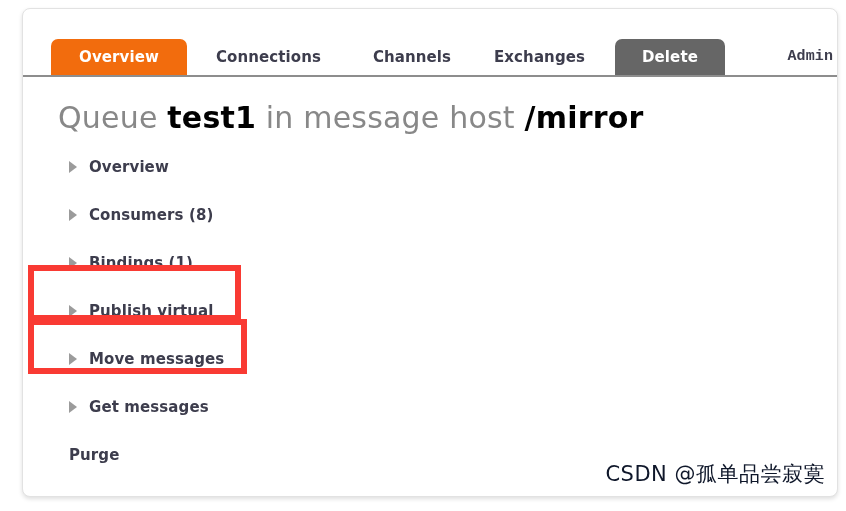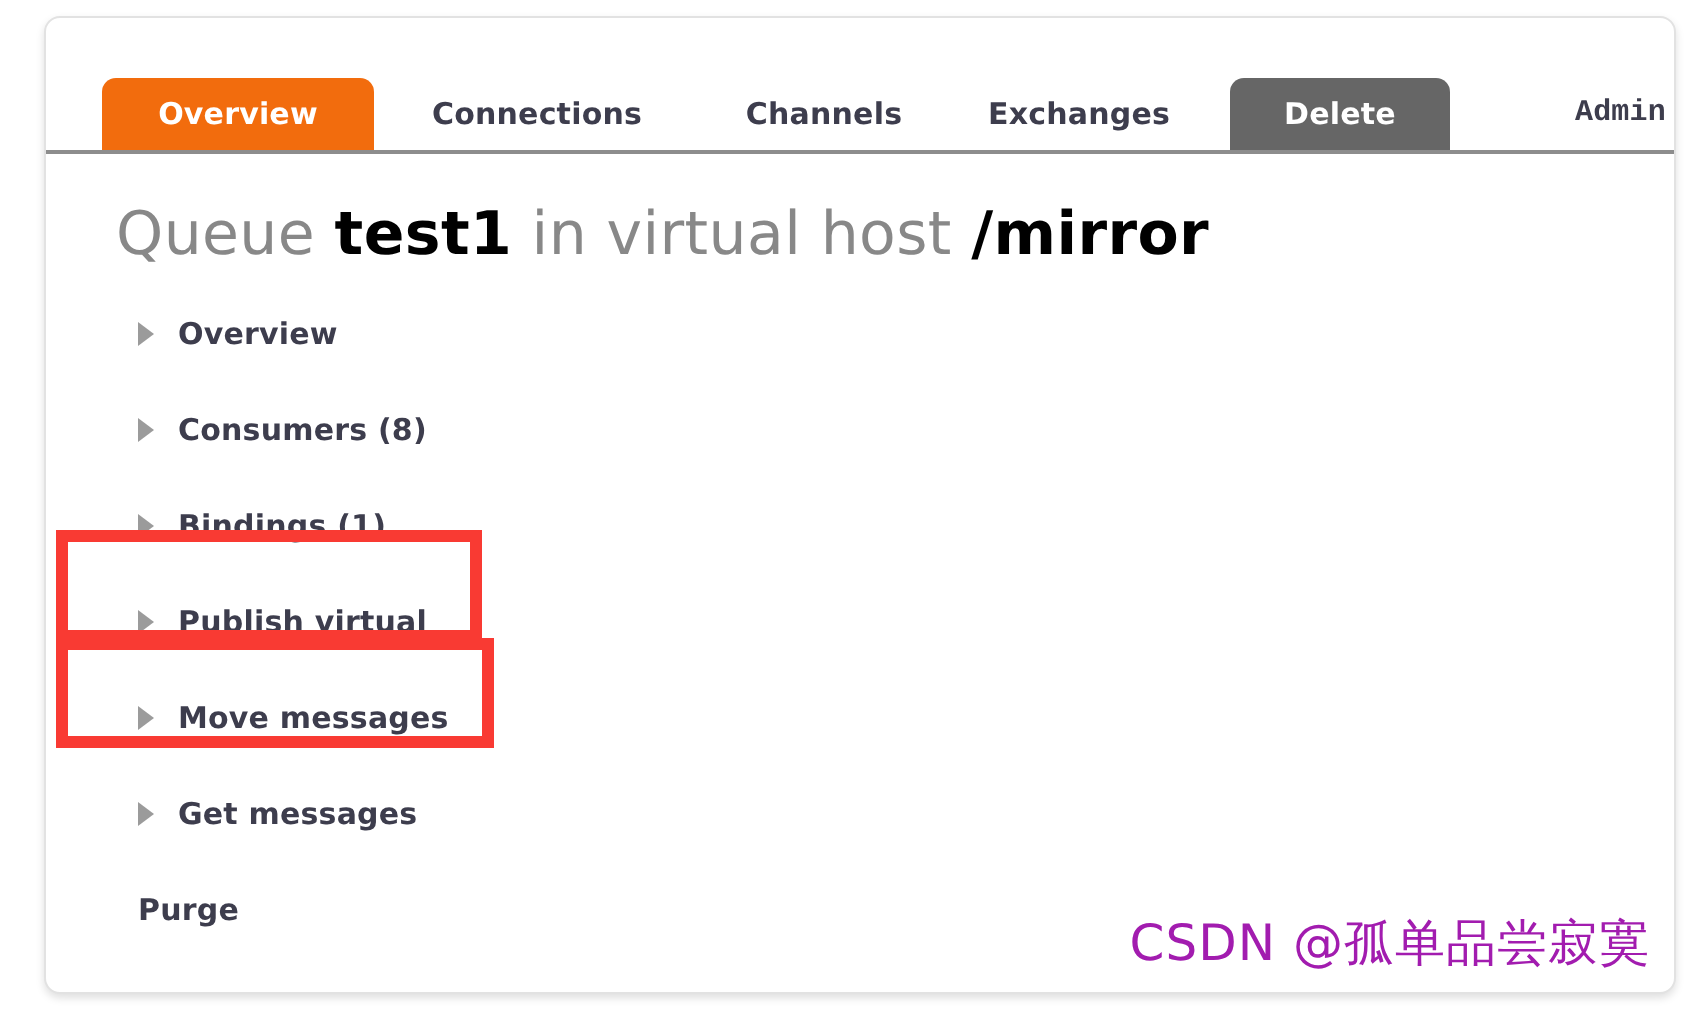--- a/index.html
+++ b/index.html
@@ -128,43 +128,43 @@
     box-sizing: border-box;
     pointer-events: none;
     background: transparent;
   }
 
   
   #watermark {
     position: absolute;
     right: 12px;
     bottom: 8px;
-    font-size: 25px;
-    color: #a21caf;
+    font-size: 21px;
+    color: #0f172a;
     white-space: nowrap;
     letter-spacing: 0.5px;
   }
 </style>
 </head>
 <body>
 
 <div id="app-card">
 
   <div id="tab-bar">
       <div class="tab" style="left: 736px; width: 90px; text-align: right; font-family: Liberation Mono, monospace;"><span>Admin</span></div>
       <div class="tab active-gray" style="left: 592px; width: 110px; text-align: center;"><span>Delete</span></div>
       <div class="tab" style="left: 455px; width: 134px; "><span>Exchanges</span></div>
       <div class="tab" style="left: 329px; width: 120px; text-align: center;"><span>Channels</span></div>
       <div class="tab" style="left: 168px; width: 155px; text-align: center;"><span>Connections</span></div>
       <div class="tab active-orange" style="left: 28px; width: 136px; text-align: center;"><span>Overview</span></div>
     <div class="tab-strip"></div>
   </div>
 
   <div id="page-title">
-    <span>Queue </span><span class="strong">test1</span><span> in virtual host </span><span class="strong">/mirror</span>
+    <span>Queue </span><span class="strong">test1</span><span> in message host </span><span class="strong">/mirror</span>
   </div>
 
   <div id="section-list">
       <div class="section-row">
         <span class="tri-icon"></span>
         <span class="section-label">Overview</span>
       </div>
       <div class="section-row">
         <span class="tri-icon"></span>
         <span class="section-label">Consumers (8)</span>

